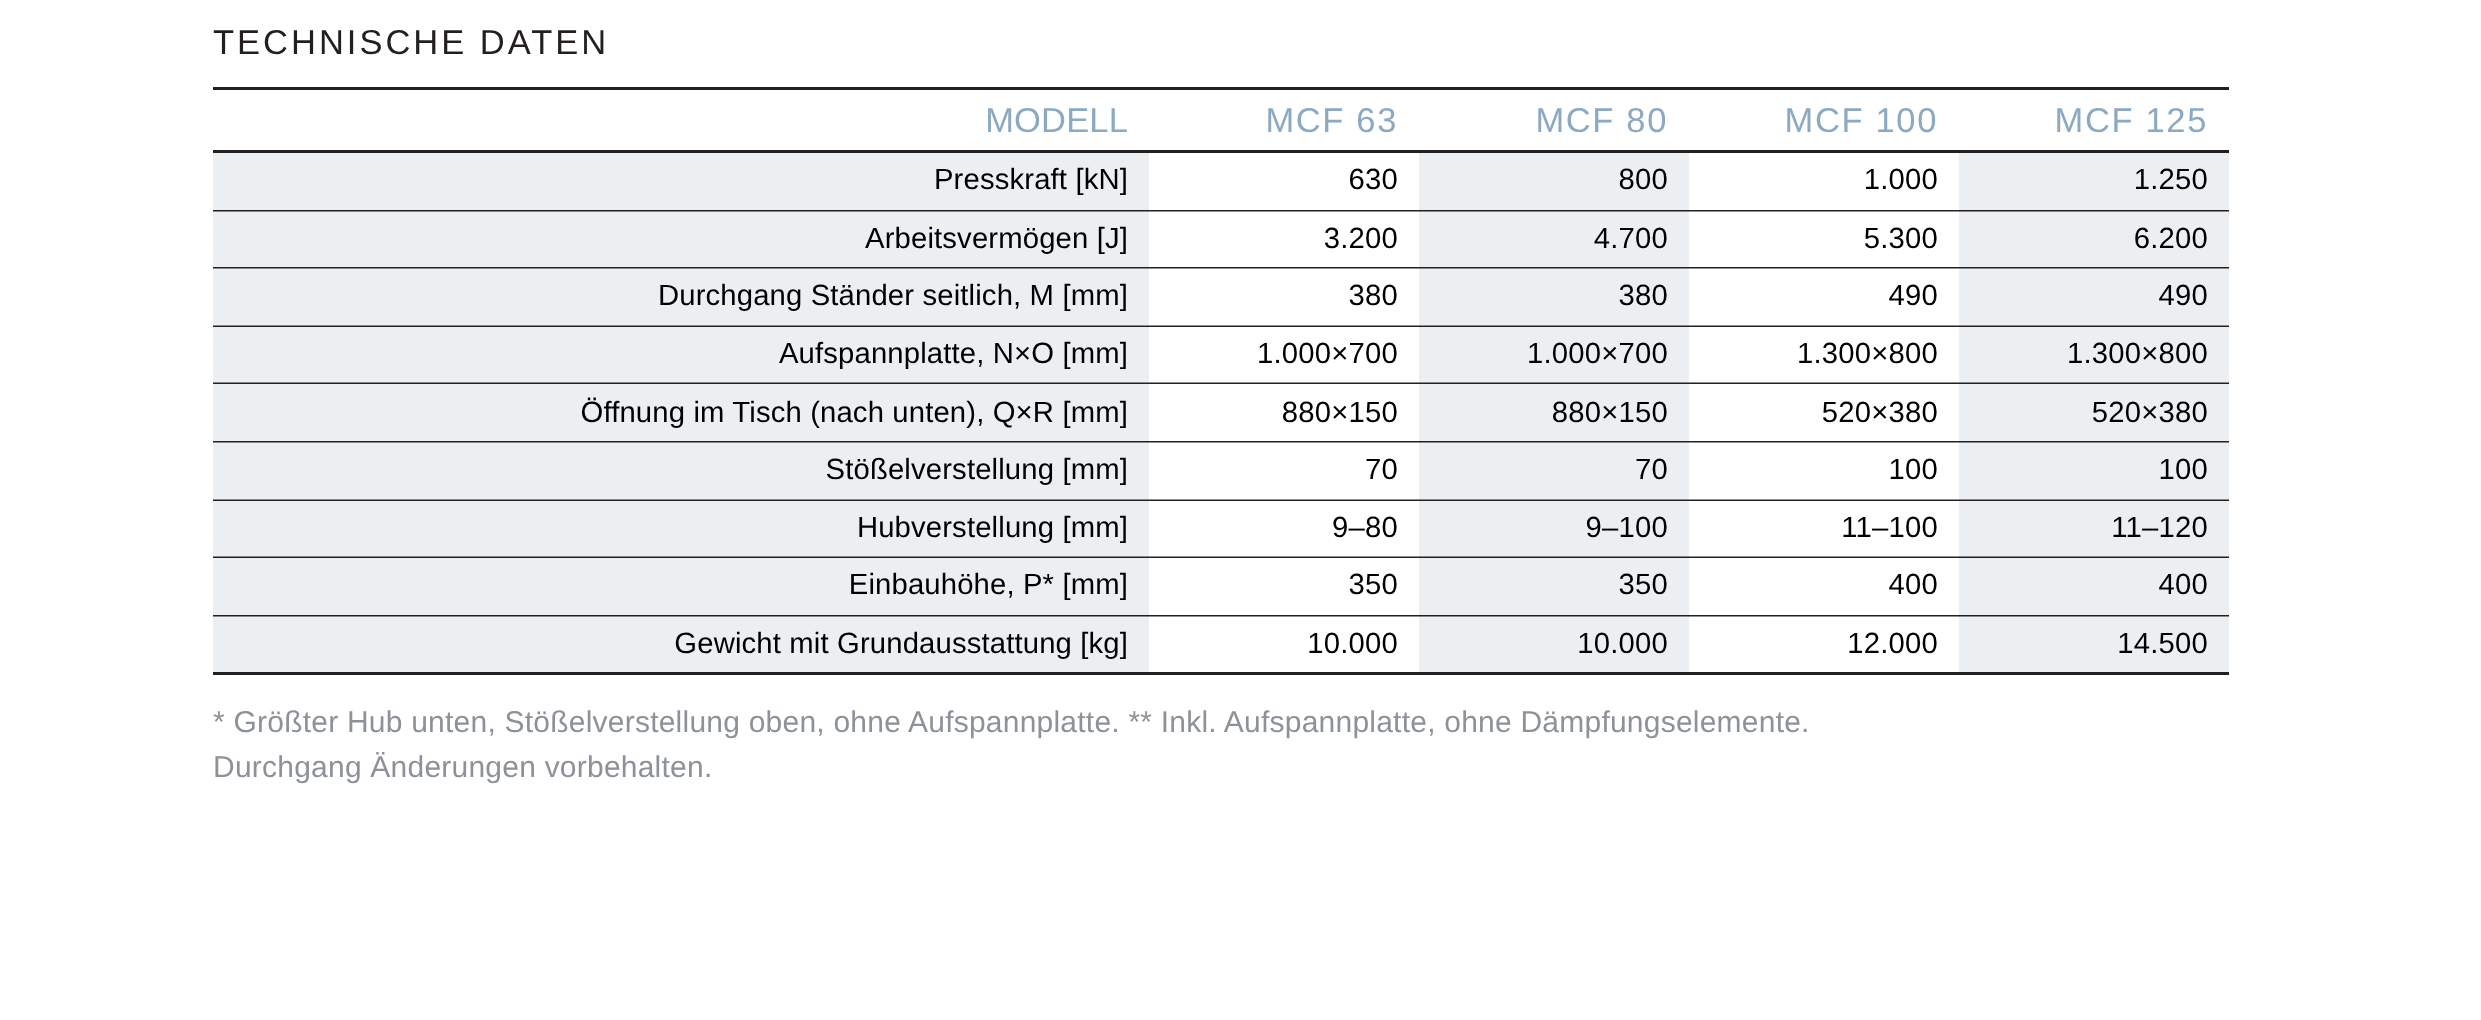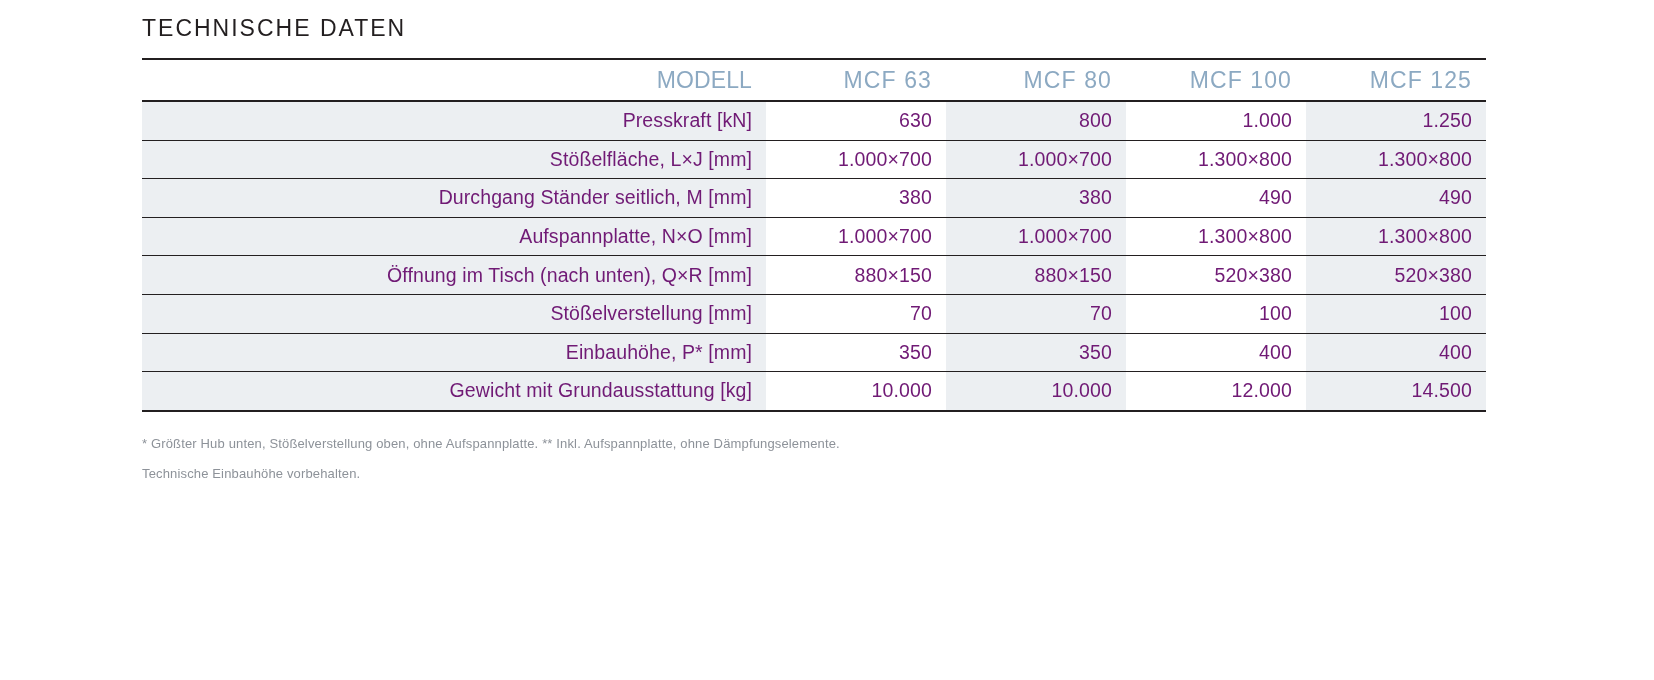--- a/index.html
+++ b/index.html
@@ -66,21 +66,21 @@
     background: transparent;
     height: 40px;
     padding-bottom: 3px;
   }
 
   
   tbody tr { height: 37.6px; }
 
   tbody td {
     font-size: 19.5px;
-    color: #701a75;
+    color: #000000;
     border-top: 1.6px solid #231f20;
     height: 37.6px;
     letter-spacing: 0.15px;
   }
   tbody tr:first-child td {
     border-top: 2.5px solid #231f20;
   }
   tbody tr:last-child td {
     border-bottom: 2.5px solid #231f20;
   }
@@ -92,21 +92,21 @@
   }
   th.label { background: transparent; }
 
   
   td.tint, th.tint { background: #eceff2; }
   td.plain, th.plain { background: #ffffff; }
   th.tint, th.plain { background: transparent; }
 
   .footnote {
     margin-top: 17px;
-    font-size: 13px;
+    font-size: 20px;
     line-height: 30px;
     color: #8d9299;
     letter-spacing: 0.15px;
     max-width: 1344px;
   }
   .footnote .line { display: block; white-space: nowrap; }
 </style>
 </head>
 <body>
 
@@ -133,25 +133,25 @@
     </thead>
     <tbody id="specs-body">
         <tr>
           <td class="label">Presskraft [kN]</td>
           <td class="plain">630</td>
           <td class="tint">800</td>
           <td class="plain">1.000</td>
           <td class="tint">1.250</td>
         </tr>
         <tr>
-          <td class="label">Stößelfläche, L×J [mm]</td>
-          <td class="plain">1.000×700</td>
-          <td class="tint">1.000×700</td>
-          <td class="plain">1.300×800</td>
-          <td class="tint">1.300×800</td>
+          <td class="label">Arbeitsvermögen [J]</td>
+          <td class="plain">3.200</td>
+          <td class="tint">4.700</td>
+          <td class="plain">5.300</td>
+          <td class="tint">6.200</td>
         </tr>
         <tr>
           <td class="label">Durchgang Ständer seitlich, M [mm]</td>
           <td class="plain">380</td>
           <td class="tint">380</td>
           <td class="plain">490</td>
           <td class="tint">490</td>
         </tr>
         <tr>
           <td class="label">Aufspannplatte, N×O [mm]</td>
@@ -168,34 +168,41 @@
           <td class="tint">520×380</td>
         </tr>
         <tr>
           <td class="label">Stößelverstellung [mm]</td>
           <td class="plain">70</td>
           <td class="tint">70</td>
           <td class="plain">100</td>
           <td class="tint">100</td>
         </tr>
         <tr>
+          <td class="label">Hubverstellung [mm]</td>
+          <td class="plain">9–80</td>
+          <td class="tint">9–100</td>
+          <td class="plain">11–100</td>
+          <td class="tint">11–120</td>
+        </tr>
+        <tr>
           <td class="label">Einbauhöhe, P* [mm]</td>
           <td class="plain">350</td>
           <td class="tint">350</td>
           <td class="plain">400</td>
           <td class="tint">400</td>
         </tr>
         <tr>
           <td class="label">Gewicht mit Grundausstattung [kg]</td>
           <td class="plain">10.000</td>
           <td class="tint">10.000</td>
           <td class="plain">12.000</td>
           <td class="tint">14.500</td>
         </tr>
       </tbody>
   </table>
 
   <div class="footnote">
     <span class="line">* Größter Hub unten, Stößelverstellung oben, ohne Aufspannplatte. ** Inkl. Aufspannplatte, ohne Dämpfungselemente.</span>
-    <span class="line">Technische Einbauhöhe vorbehalten.</span>
+    <span class="line">Durchgang Änderungen vorbehalten.</span>
   </div>
 
 </div>
 
 </body></html>

